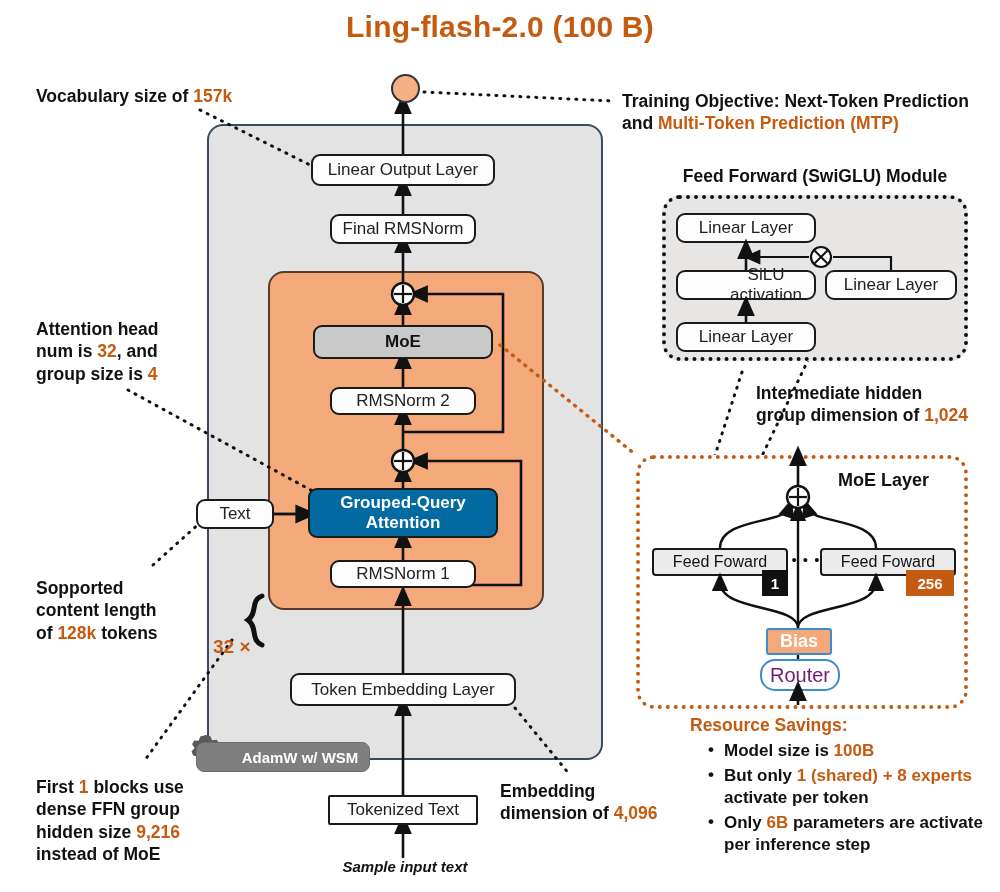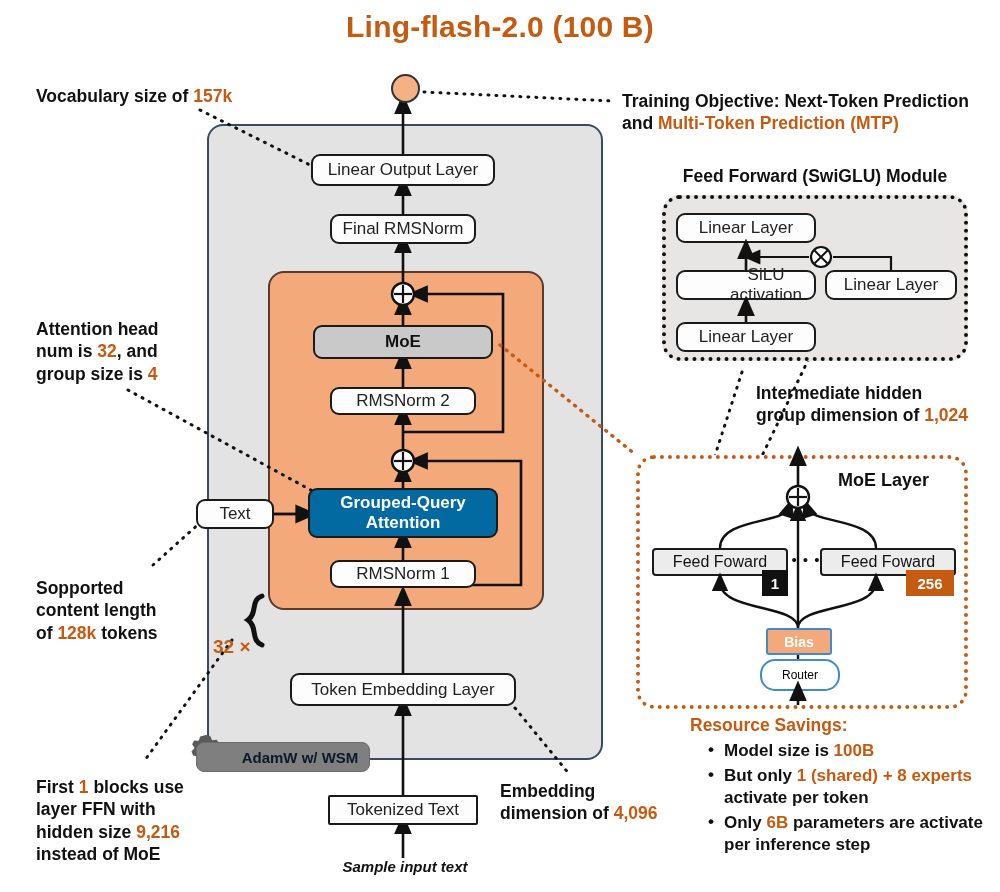--- a/index.html
+++ b/index.html
@@ -62,21 +62,21 @@
   
   #outcircle{
     left:391px;top:74px;width:25px;height:25px;border-radius:50%;
     background:#f4b183;border:2.5px solid #333;
   }
 
   
   #adamw{
     left:196px;top:742px;width:174px;height:30px;
     background:#7f7f7f;border-radius:8px;
-    color:#0f172a;font-size:15px;font-weight:bold;
+    color:#ffffff;font-size:15px;font-weight:bold;
     display:flex;align-items:center;justify-content:center;
     padding-left:34px;box-sizing:border-box;
     border:1px solid #6b6b6b;
   }
   #gear{left:182px;top:729px;width:48px;height:48px;}
 
   
   #swiglu{
     left:662px;top:195px;width:306px;height:166px;
     background:#e8e6e4;
@@ -103,27 +103,27 @@
   .badge{
     display:flex;align-items:center;justify-content:center;
     font-size:15px;font-weight:bold;color:#fff;
   }
   #badge1{left:762px;top:570px;width:26px;height:26px;background:#111;}
   #badge256{left:906px;top:570px;width:48px;height:26px;background:#c55a11;}
 
   #bias{
     left:766px;top:628px;width:62px;height:23px;
     background:#f4a97a;border:2px solid #3f8bd0;border-radius:3px;
-    color:#ffffff;font-size:14px;font-weight:bold;
+    color:#ffffff;font-size:18px;font-weight:bold;
     display:flex;align-items:center;justify-content:center;
   }
   #router{
     left:760px;top:659px;width:76px;height:28px;
     background:#ffffff;border:2px solid #3f8bd0;border-radius:15px;
-    color:#000000;font-size:12px;
+    color:#701a75;font-size:20px;
     display:flex;align-items:center;justify-content:center;
   }
 
   
   #savings{left:690px;top:715px;width:300px;}
   #savings .head{font-size:17.5px;font-weight:bold;color:#c55a11;margin-bottom:4px;}
   #savings ul{margin:0;padding-left:18px;list-style:none;}
   #savings li{
     font-size:17px;font-weight:bold;line-height:1.26;margin-bottom:4px;
     position:relative;padding-left:16px;
@@ -250,21 +250,21 @@
 </div>
 
 <div class="abs ann" style="left:36px;top:577px;width:220px;">
   <div>Sopported</div>
   <div>content length</div>
   <div><span>of </span><span class="or">128k</span><span> tokens</span></div>
 </div>
 
 <div class="abs ann" style="left:36px;top:776px;width:250px;">
   <div><span>First </span><span class="or">1</span><span> blocks use</span></div>
-  <div>layer FFN with</div>
+  <div>dense FFN group</div>
   <div><span>hidden size </span><span class="or">9,216</span></div>
   <div>instead of MoE</div>
 </div>
 
 <div class="abs ann" style="left:622px;top:90px;width:360px;">
   <div>Training Objective: Next-Token Prediction</div>
   <div><span>and </span><span class="or">Multi-Token Prediction (MTP)</span></div>
 </div>
 
 <div class="abs ann" style="left:500px;top:780px;width:200px;">

